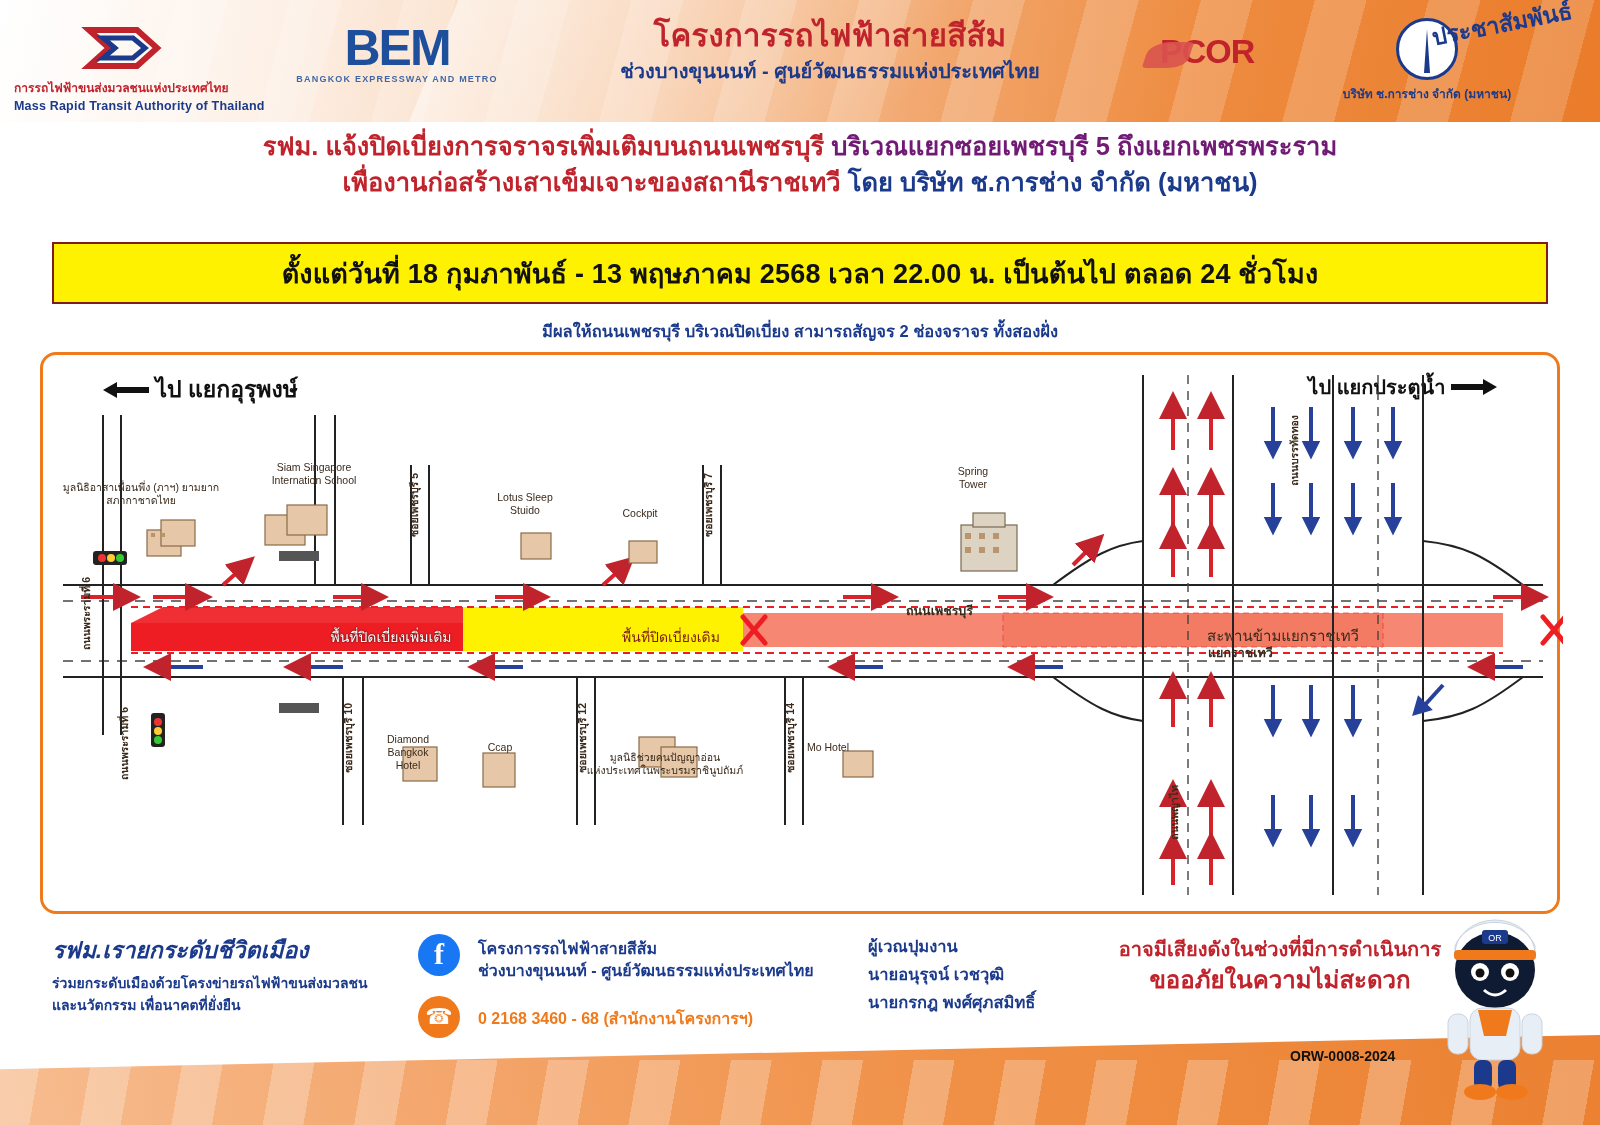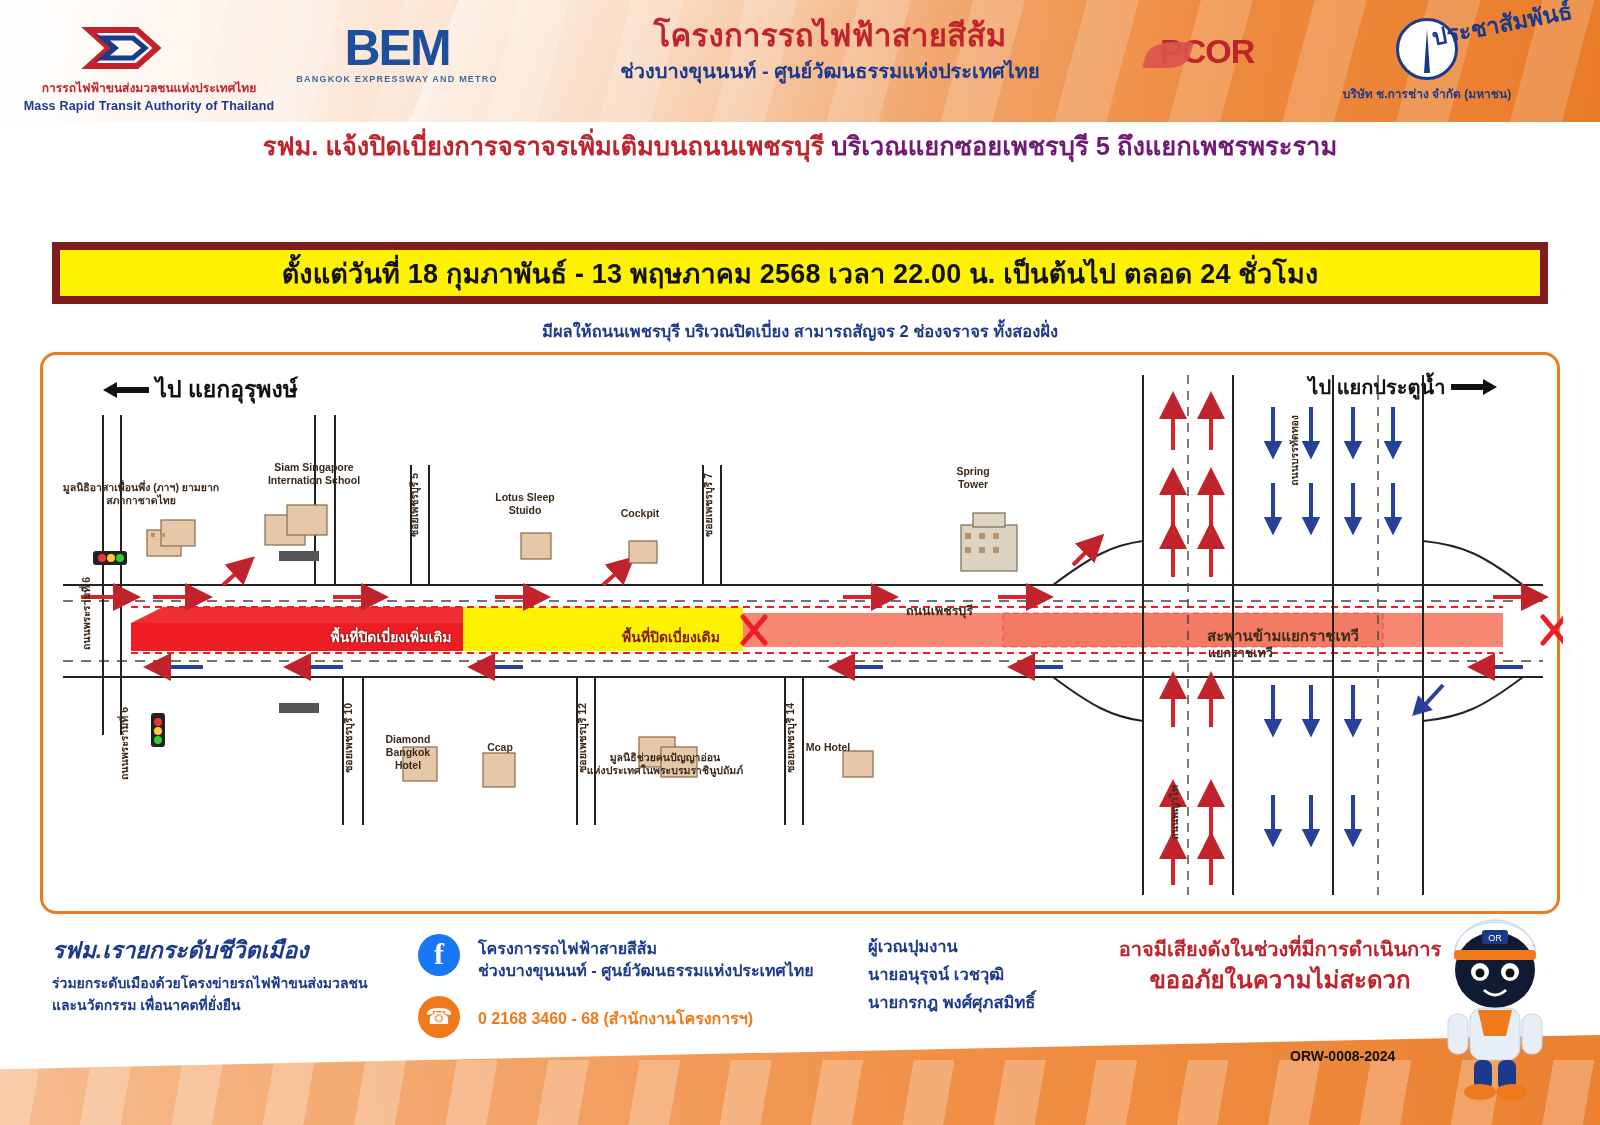--- a/index.html
+++ b/index.html
@@ -20,21 +20,21 @@
   }
   .header:before{
     content:""; position:absolute; left:430px; top:-40px; width:820px; height:220px;
     background:linear-gradient(110deg, rgba(255,255,255,.55), rgba(255,255,255,0) 60%);
     transform:skewX(-22deg);
   }
   .hdr-band{
     position:absolute; left:0; top:0; width:1600px; height:122px;
     background:repeating-linear-gradient(105deg, rgba(255,255,255,0.0) 0px, rgba(255,255,255,0.0) 60px, rgba(255,255,255,0.18) 60px, rgba(255,255,255,0.18) 110px);
   }
-  .mrta-logo{ position:absolute; left:14px; top:22px; width:270px; text-align:center; }
+  .mrta-logo{ position:absolute; left:14px; top:22px; width:270px; }
   .mrta-mark{ width:100%; height:52px; }
   .mrta-txt{
     font-size:12.5px; color:#1b3a8c; font-weight:bold; margin-top:2px; letter-spacing:.2px;
   }
   .mrta-th{ font-size:12px; color:#c0232b; font-weight:bold; }
   .bem-logo{ position:absolute; left:292px; top:22px; width:210px; text-align:center; }
   .bem-word{ font-size:50px; font-weight:bold; color:#1d4f9c; letter-spacing:-2px; line-height:52px;
     font-family:"Liberation Sans", sans-serif; }
   .bem-sub{ font-size:9px; color:#1d4f9c; letter-spacing:1.2px; font-weight:bold; opacity:.85; }
   .hdr-title{
@@ -60,38 +60,38 @@
 
   
   .title-block{ position:absolute; left:0; top:128px; width:1600px; text-align:center;}
   .title-l1{ font-size:25.5px; font-weight:bold; color:#c0232b; line-height:36px;}
   .title-l1 .blue{ color:#701a75;}
   .title-l2{ font-size:25.5px; font-weight:bold; color:#c0232b; line-height:36px;}
   .title-l2 .blue{ color:#1b3a8c;}
 
   .yellow-bar{
     position:absolute; left:52px; top:242px; width:1496px; height:62px;
-    background:#fff200; border:8px solid #7f1d1d;
+    background:#fff200; border:2px solid #7f1d1d;
     display:flex; align-items:center; justify-content:center;
   }
   .yellow-bar span{ font-size:27px; font-weight:bold; color:#111; letter-spacing:.2px;}
   .sub-note{ position:absolute; left:0; top:318px; width:1600px; text-align:center;
      font-size:16.5px; font-weight:bold; color:#1b3a8c;}
 
   
   .map-panel{
     position:absolute; left:40px; top:352px; width:1520px; height:562px;
     border:3px solid #f07a1b; border-radius:16px; background:#ffffff;
   }
   .map-svg{ position:absolute; left:0; top:0; width:1520px; height:562px; }
 
   .dir-left{ position:absolute; left:60px; top:16px; font-size:23px; font-weight:bold; color:#111; }
   .dir-right{ position:absolute; right:60px; top:16px; font-size:20px; font-weight:bold; color:#111; }
 
-  .lbl{ position:absolute; font-size:10.5px; font-weight:bold; color:#3a2a1c; text-align:center; line-height:13px;}
+  .lbl{ position:absolute; font-size:10.5px; font-weight:normal; color:#3a2a1c; text-align:center; line-height:13px;}
   .lbl-v{ position:absolute; font-size:10.5px; font-weight:bold; color:#3a2a1c;
     writing-mode:vertical-rl; text-orientation:mixed; }
   .lbl-v.rot{ transform:rotate(180deg);}
   .lbl-road{ position:absolute; font-size:12.5px; font-weight:bold; color:#3a2a1c;}
 
   
   .footer{ position:absolute; left:0; top:920px; width:1600px; height:205px; }
   .f-slogan{ position:absolute; left:52px; top:12px; }
   .f-slogan .s1{ font-size:23px; font-weight:bold; color:#1b3a8c; font-style:italic;}
   .f-slogan .s2{ font-size:14px; font-weight:bold; color:#1b3a8c; line-height:22px; margin-top:4px;}
@@ -160,20 +160,23 @@
     <div class="ch-circle"></div>
     <div class="ch-name">บริษัท ช.การช่าง จำกัด (มหาชน)</div>
   </div>
 
   <div class="pr-ribbon">ประชาสัมพันธ์</div>
 </div>
 
 <div class="title-block">
   <div class="title-l1">
     <span>รฟม. แจ้งปิดเบี่ยงการจราจรเพิ่มเติมบนถนนเพชรบุรี </span><span class="blue">บริเวณแยกซอยเพชรบุรี 5 ถึงแยกเพชรพระราม</span>
+  </div>
+  <div class="title-l2">
+    <span>เพื่องานก่อสร้างเสาเข็มเจาะของสถานีราชเทวี </span><span class="blue">โดย บริษัท ช.การช่าง จำกัด (มหาชน)</span>
   </div>
 </div>
 
 <div class="yellow-bar">
   <span>ตั้งแต่วันที่ 18 กุมภาพันธ์ - 13 พฤษภาคม 2568 เวลา 22.00 น. เป็นต้นไป ตลอด 24 ชั่วโมง</span>
 </div>
 <div class="sub-note">มีผลให้ถนนเพชรบุรี บริเวณปิดเบี่ยง สามารถสัญจร 2 ช่องจราจร ทั้งสองฝั่ง</div>
 
 <div class="map-panel">
   <div class="dir-left">

